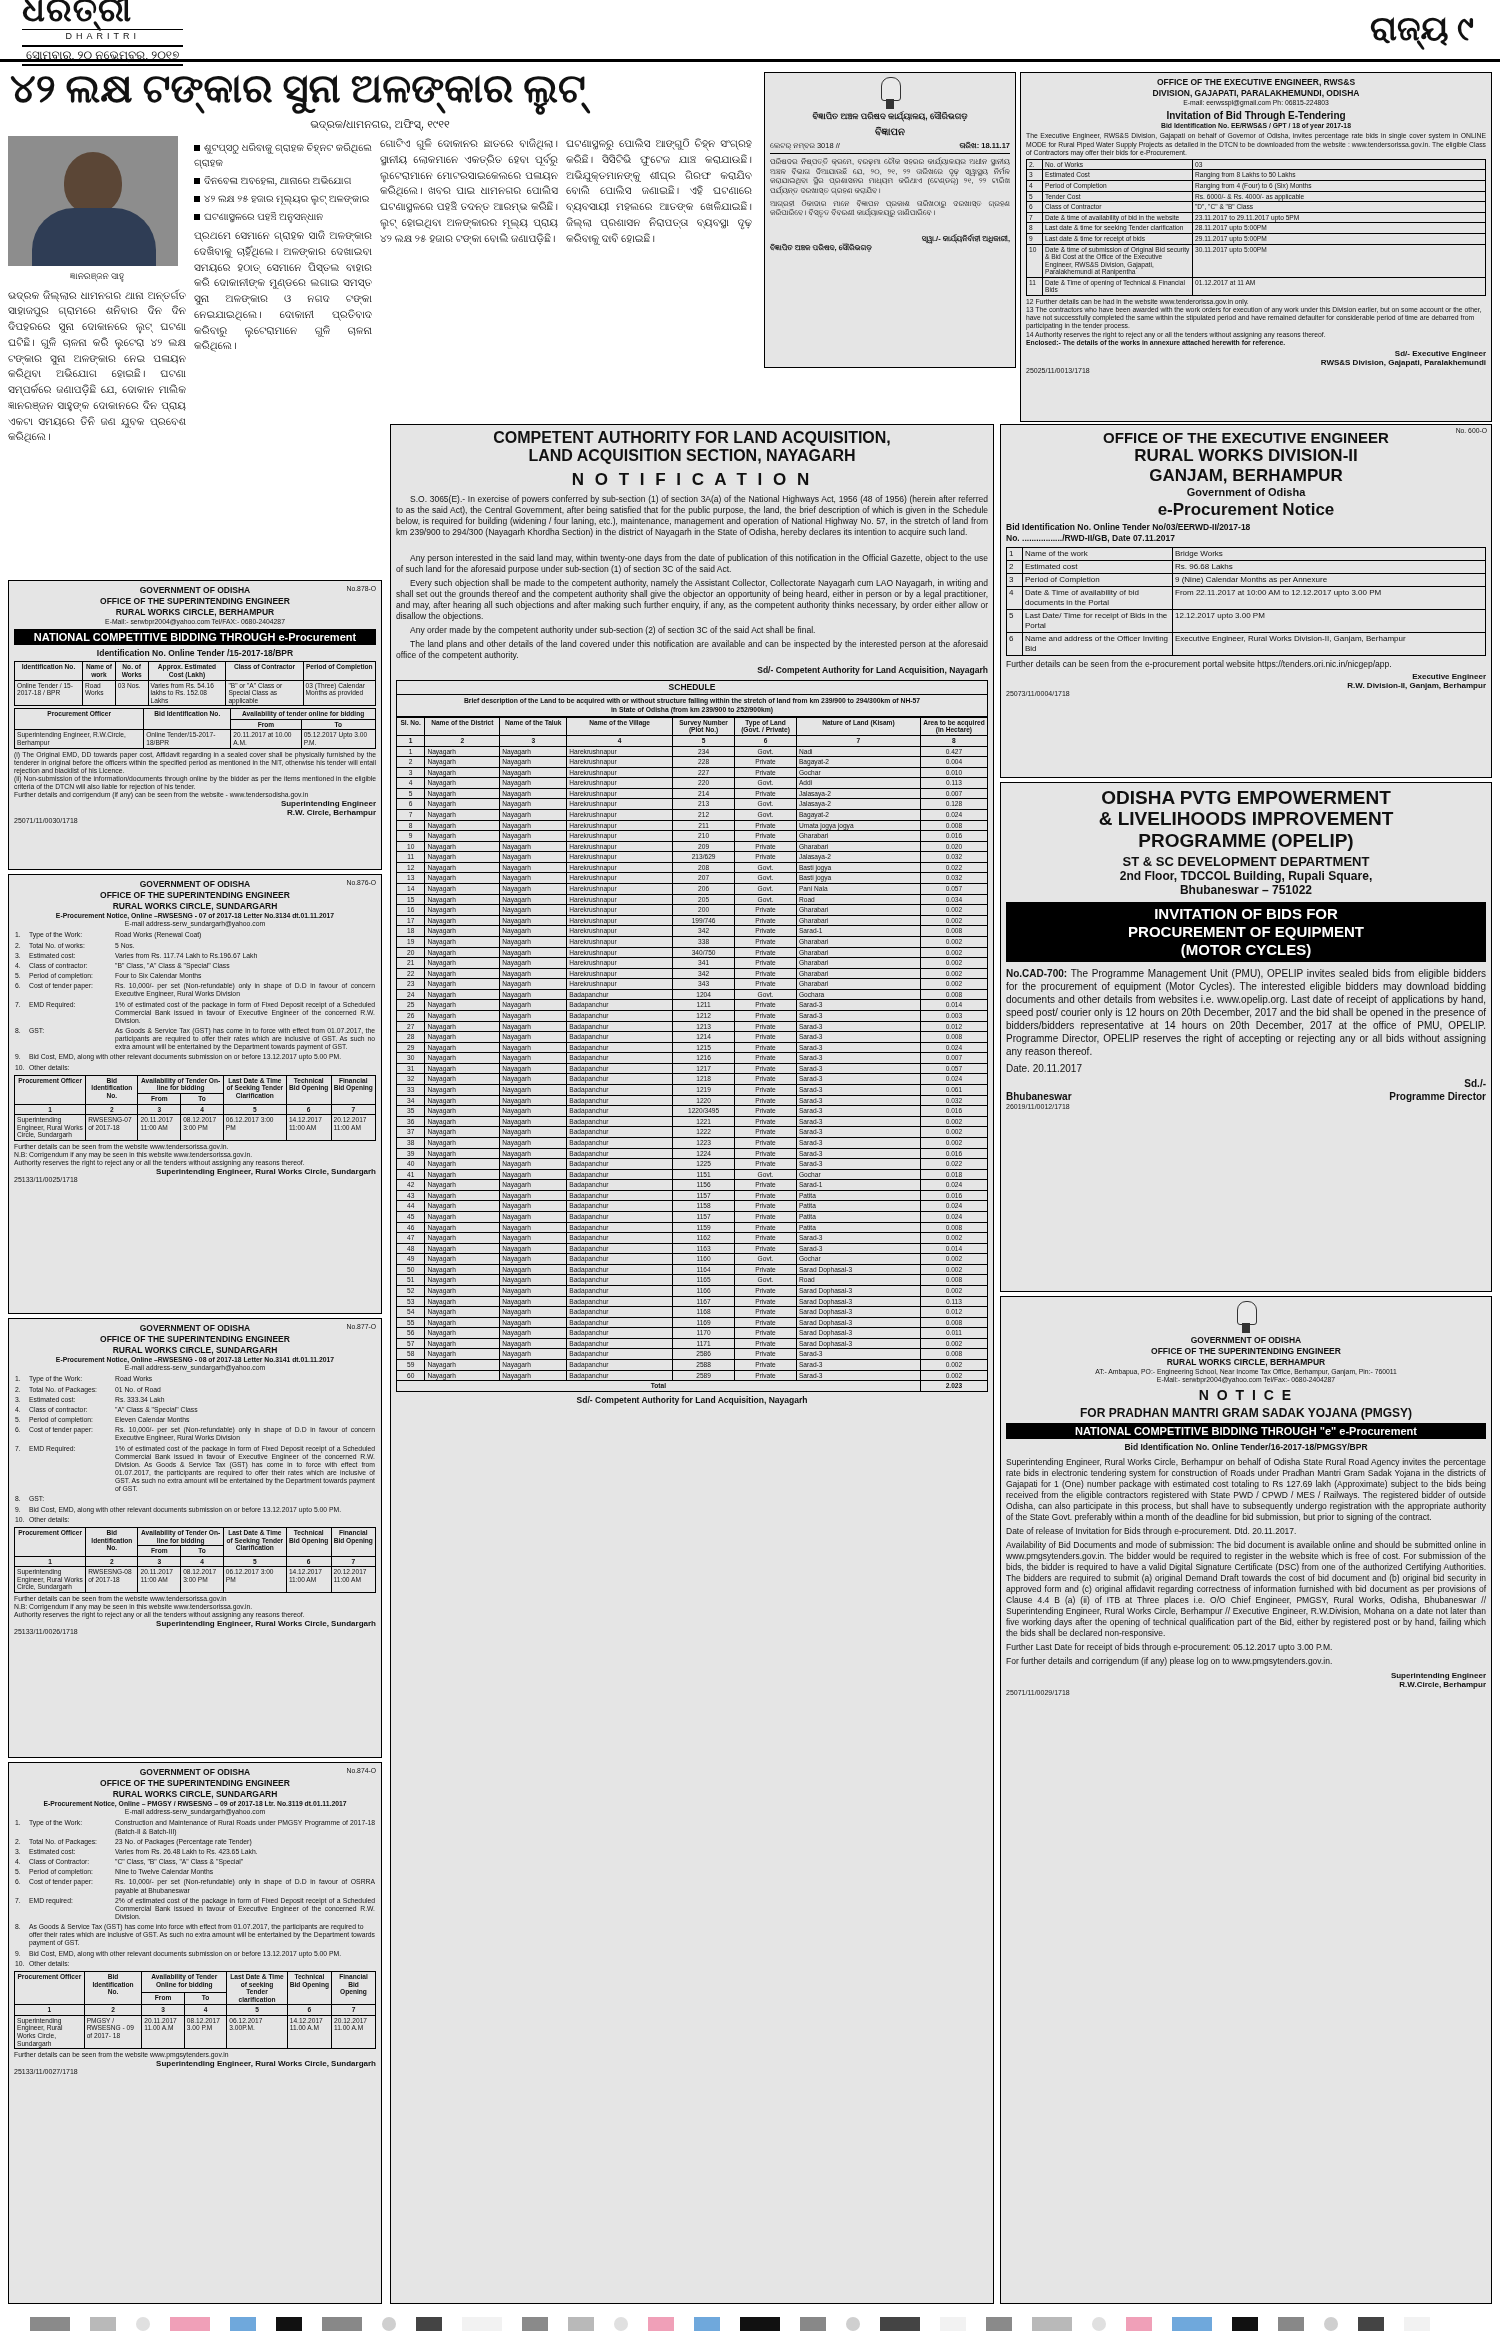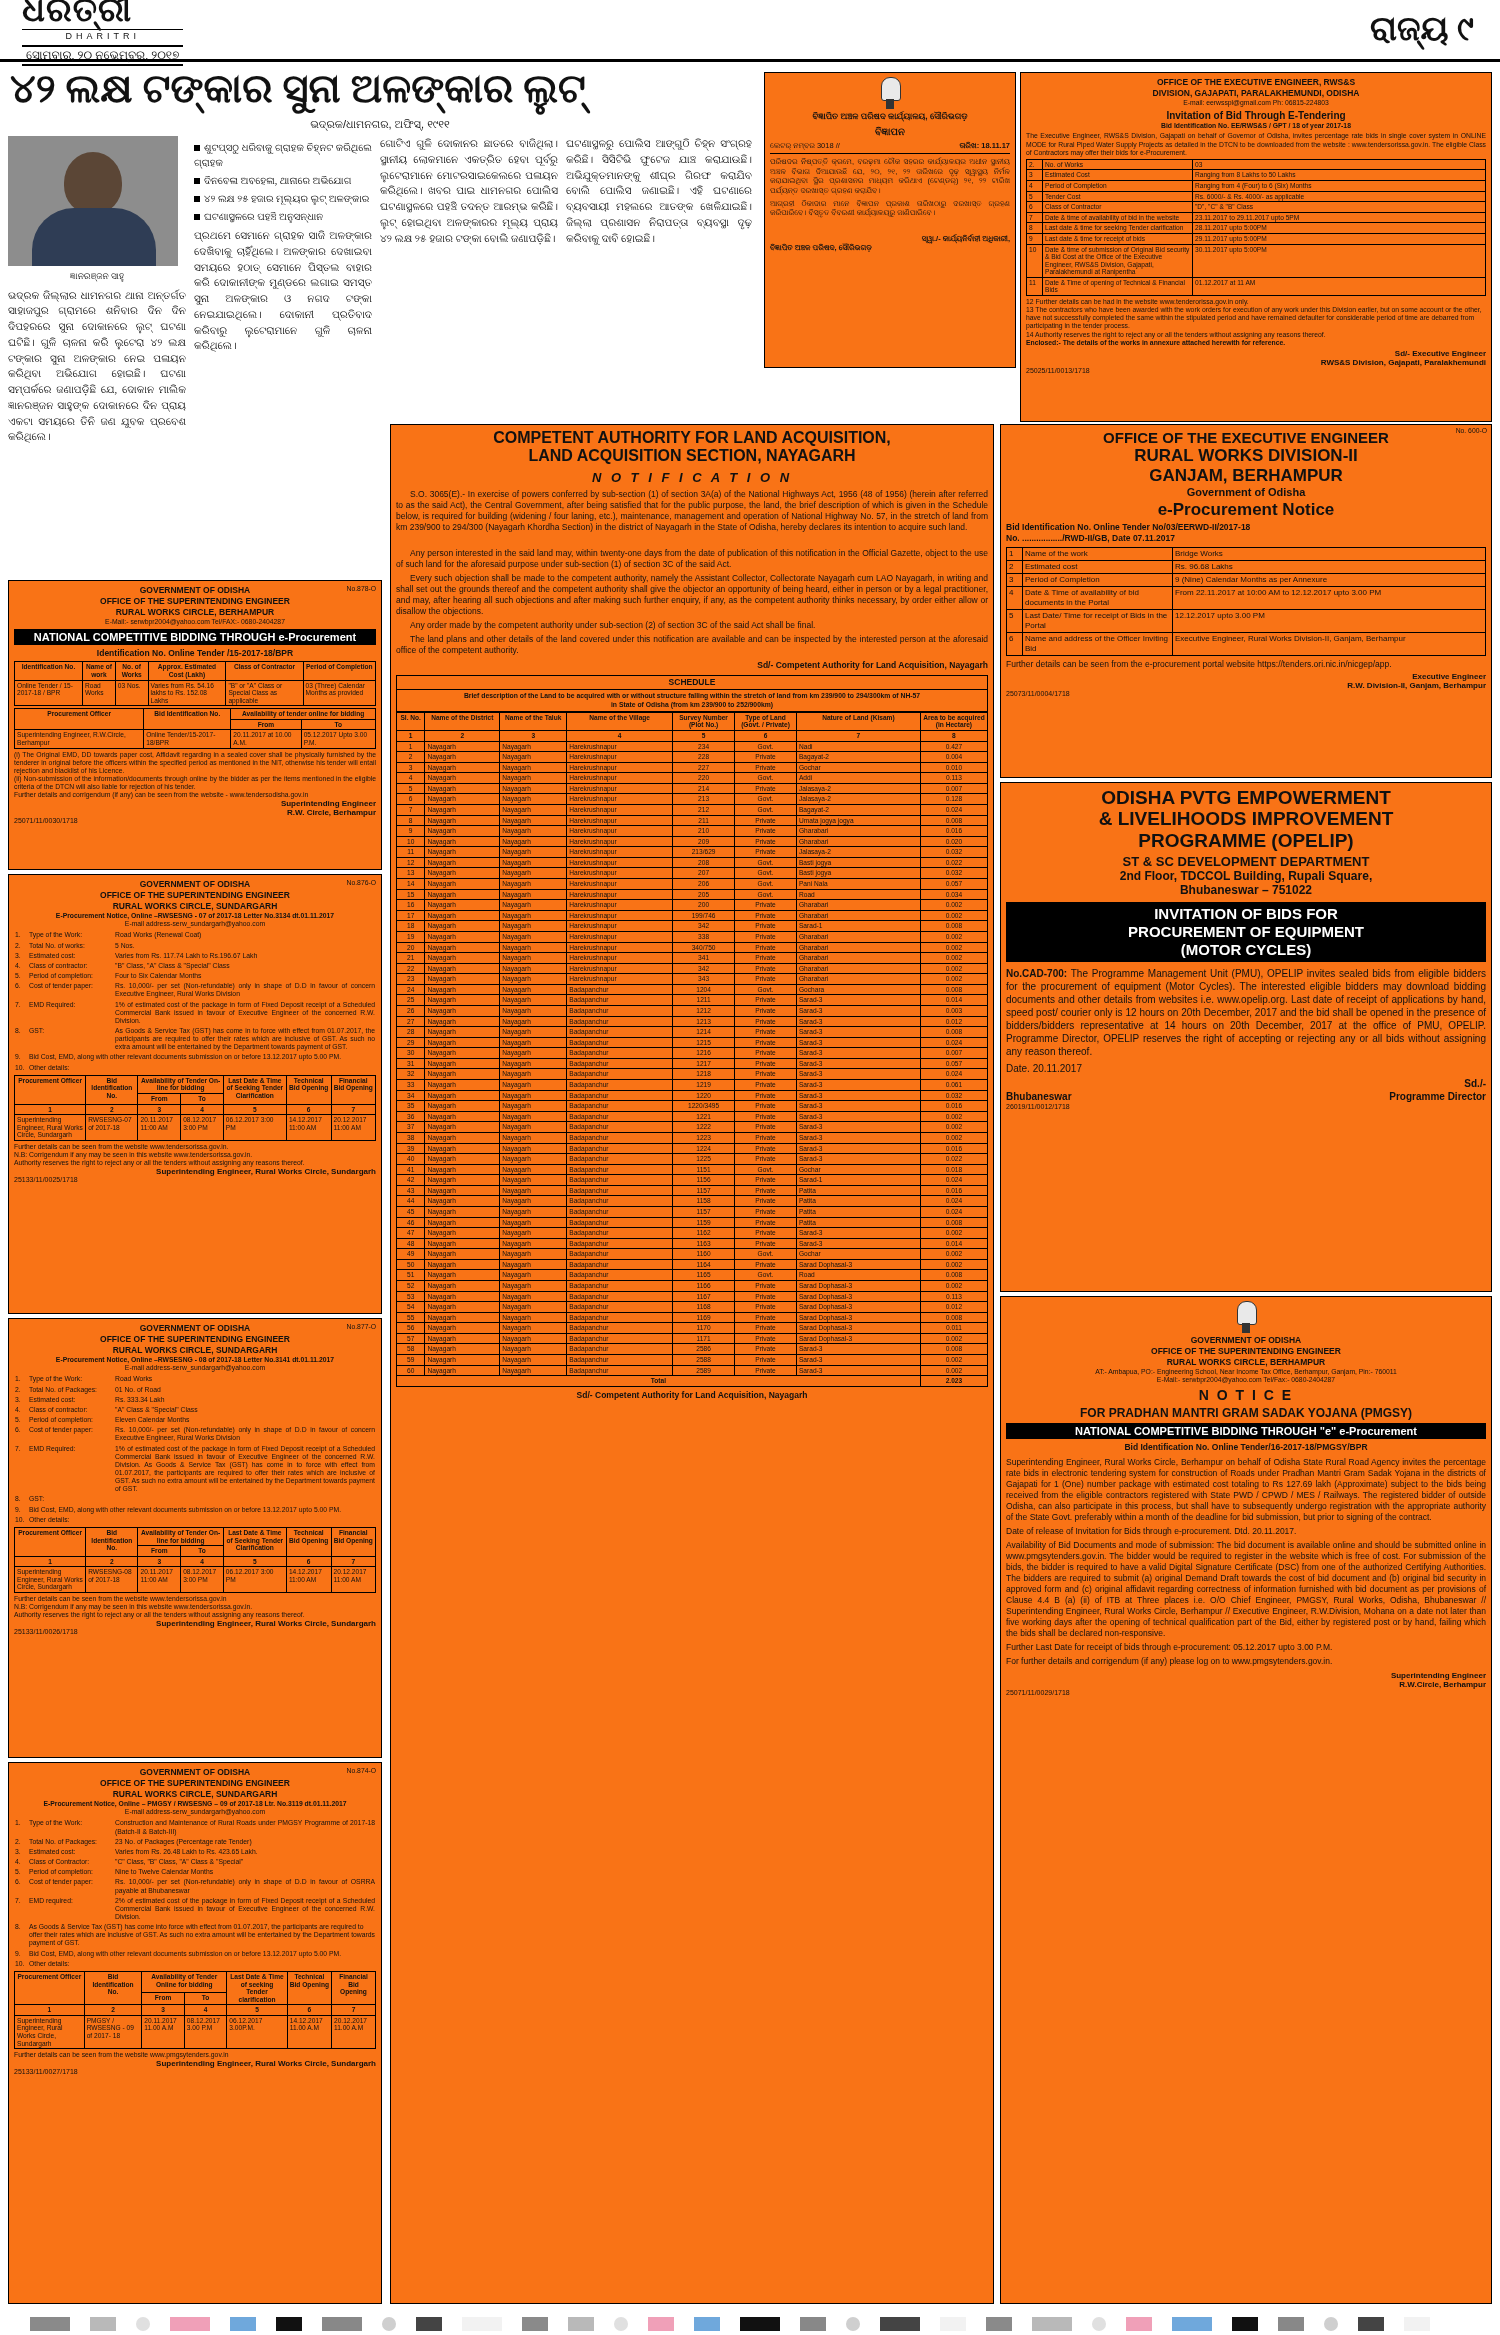--- a/index.html
+++ b/index.html
@@ -74,21 +74,21 @@
   .photo .body {
     position:absolute; left:24px; top:72px; width:124px; height:62px;
     background:#2f3d55; border-radius:42px 42px 0 0;
   }
   .photo-cap { font-size:9px; text-align:center; margin-bottom:4px; }
   .bullets { font-size:10px; line-height:1.5; margin:4px 0; }
   .bullets div { margin-bottom:3px; }
   .bullets span.sq { display:inline-block; width:6px; height:6px; background:#000; margin-right:4px; }
   
   .box {
-    position:absolute; border:1px solid #000; background:#f97316; overflow:hidden;
+    position:absolute; border:1px solid #000; background:#e5e5e5; overflow:hidden;
   }
   .box-inner { padding:4px 5px; }
   .ctr { text-align:center; }
   .b { font-weight:bold; }
   .tiny { font-size:7.5px; line-height:1.25; }
   .xtiny { font-size:6.8px; line-height:1.2; }
   .sm { font-size:8.5px; line-height:1.3; }
   .md { font-size:10px; line-height:1.3; }
   table.grid { border-collapse:collapse; width:100%; }
   table.grid td, table.grid th {
@@ -248,21 +248,21 @@
       <div class="sig" style="margin-top:2px;">Sd/- Executive Engineer</div>
       <div class="sig">RWS&amp;S Division, Gajapati, Paralakhemundi</div>
       <div class="ref">25025/11/0013/1718</div>
     </div>
   </div>
 
   <div class="box" style="left:390px; top:424px; width:604px; height:1880px;">
     <div class="box-inner">
       <div class="ctr b" style="font-size:16px; line-height:1.15;">COMPETENT AUTHORITY FOR LAND ACQUISITION,</div>
       <div class="ctr b" style="font-size:16px; line-height:1.15;">LAND ACQUISITION SECTION, NAYAGARH</div>
-      <div class="ctr b" style="font-size:13px; letter-spacing:3px; margin:4px 0;font-style:italic;">N O T I F I C A T I O N</div>
+      <div class="ctr b" style="font-size:17px; letter-spacing:3px; margin:4px 0;">N O T I F I C A T I O N</div>
       <div class="sm" style="text-align:justify; text-indent:14px;">S.O. 3065(E).- In exercise of powers conferred by sub-section (1) of section 3A(a) of the National Highways Act, 1956 (48 of 1956) (herein after referred to as the said Act), the Central Government, after being satisfied that for the public purpose, the land, the brief description of which is given in the Schedule below, is required for building (widening / four laning, etc.), maintenance, management and operation of National Highway No. 57, in the stretch of land from km 239/900 to 294/300 (Nayagarh Khordha Section) in the district of Nayagarh in the State of Odisha, hereby declares its intention to acquire such land.</div>
       <div class="sm" style="text-align:justify; text-indent:14px; margin-top:15px;">Any person interested in the said land may, within twenty-one days from the date of publication of this notification in the Official Gazette, object to the use of such land for the aforesaid purpose under sub-section (1) of section 3C of the said Act.</div>
       <div class="sm" style="text-align:justify; text-indent:14px; margin-top:3px;">Every such objection shall be made to the competent authority, namely the Assistant Collector, Collectorate Nayagarh cum LAO Nayagarh, in writing and shall set out the grounds thereof and the competent authority shall give the objector an opportunity of being heard, either in person or by a legal practitioner, and may, after hearing all such objections and after making such further enquiry, if any, as the competent authority thinks necessary, by order either allow or disallow the objections.</div>
       <div class="sm" style="text-align:justify; text-indent:14px; margin-top:3px;">Any order made by the competent authority under sub-section (2) of section 3C of the said Act shall be final.</div>
       <div class="sm" style="text-align:justify; text-indent:14px; margin-top:3px;">The land plans and other details of the land covered under this notification are available and can be inspected by the interested person at the aforesaid office of the competent authority.</div>
       <div class="sm b" style="text-align:right; margin:4px 0;">Sd/- Competent Authority for Land Acquisition, Nayagarh</div>
 
       <div class="ctr b sm" style="border:1px solid #000; padding:1px;">SCHEDULE</div>
       <div class="ctr b xtiny" style="border:1px solid #000; border-top:none; padding:2px;">
         <span>Brief description of the Land to be acquired with or without structure falling within the stretch of land from km 239/900 to 294/300km of NH-57</span><br>

